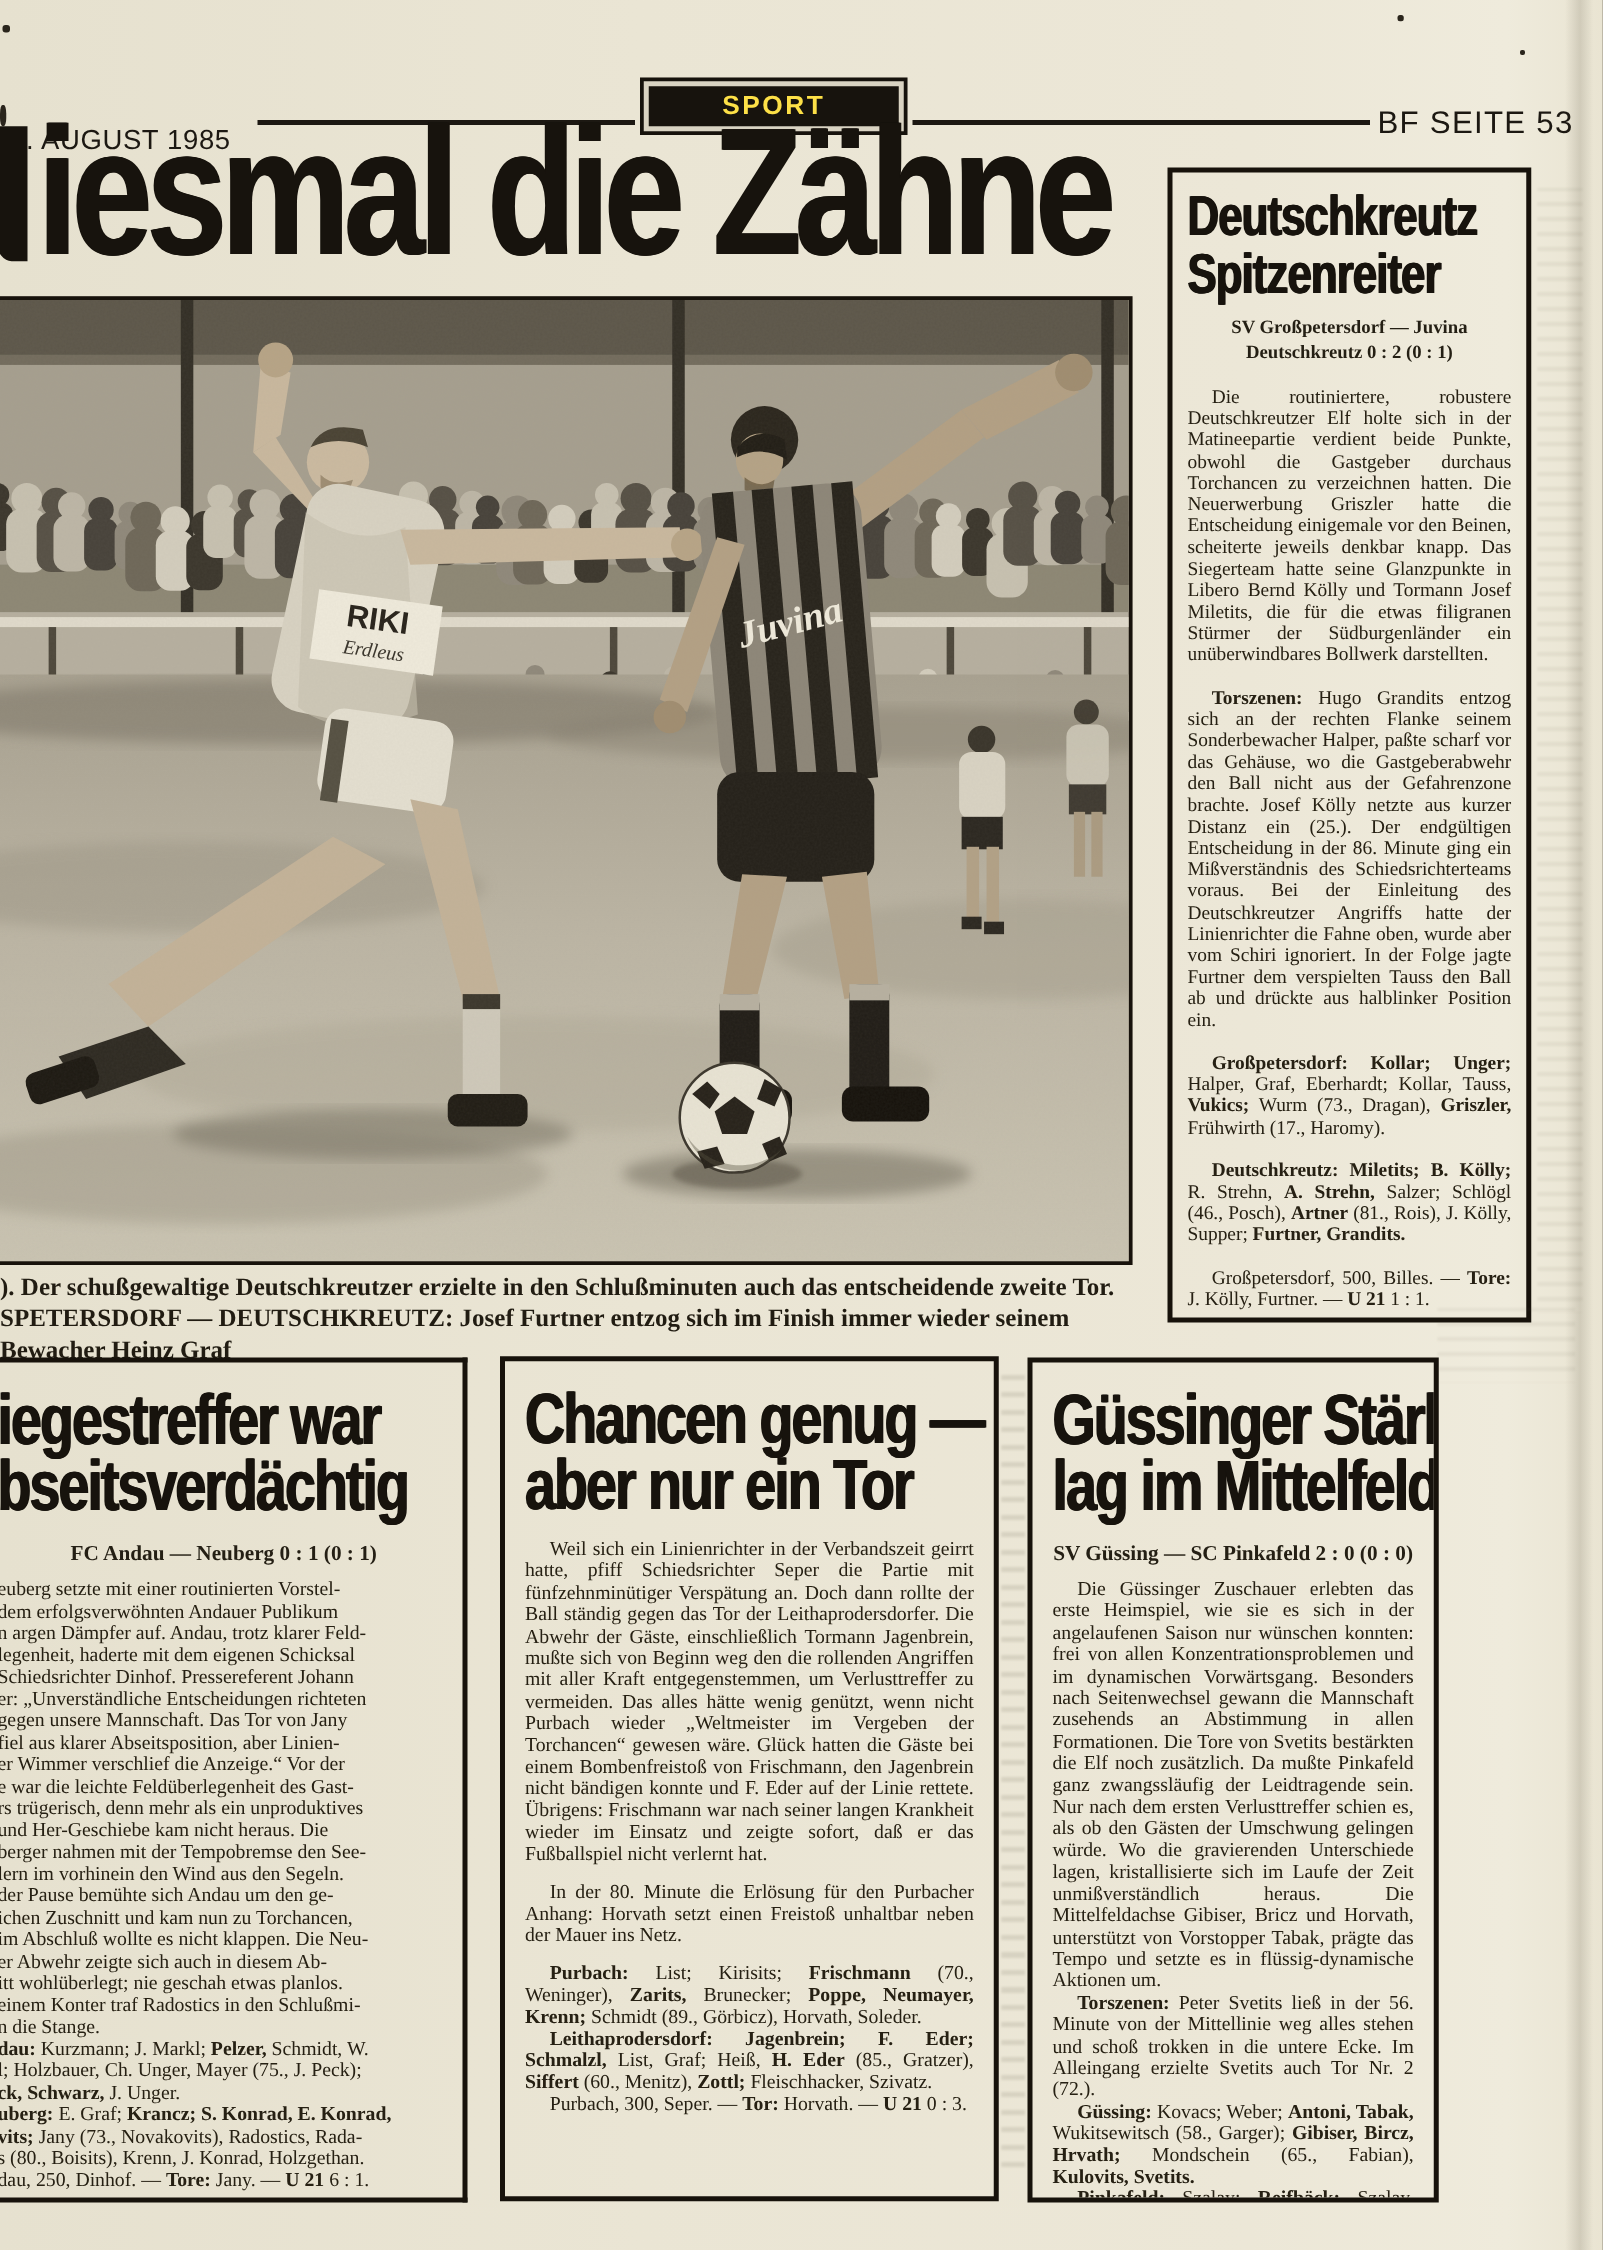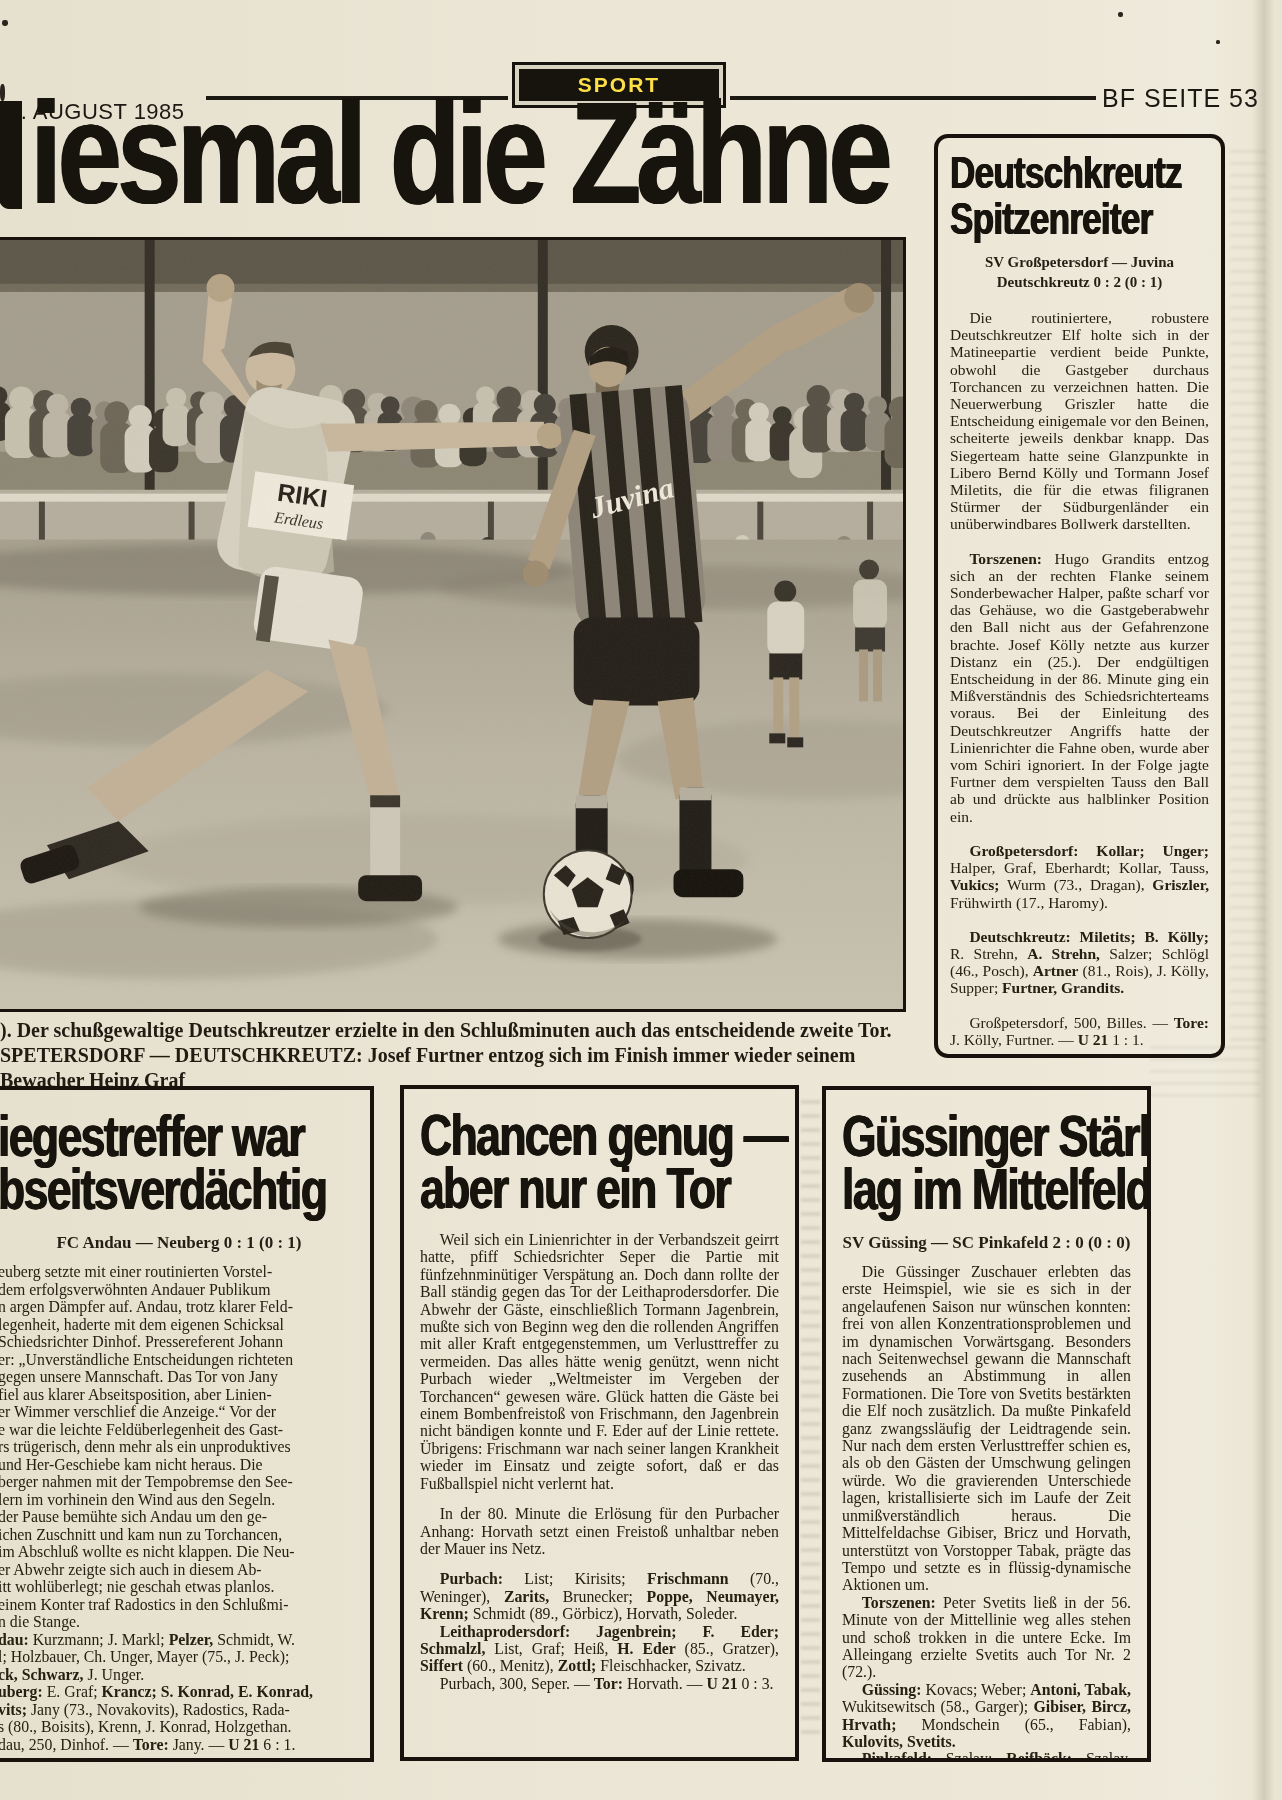--- a/index.html
+++ b/index.html
@@ -26,21 +26,21 @@
   .cutbar{display:inline-block;width:30px;height:108px;background:#17130d;margin-right:10px;
     border-bottom-left-radius:14px;vertical-align:-6px;}
   
   .photo{position:absolute;left:-4px;top:237px;width:910px;height:775px;border:3px solid #17120b;
     box-sizing:border-box;background:#b6af9f;}
   .photo svg{display:block;width:100%;height:100%;}
   .caption{position:absolute;left:0;top:1018px;width:916px;font-weight:bold;font-size:20px;
     line-height:25px;color:#211c12;}
   
   .box{position:absolute;border:4px solid #17120b;box-sizing:border-box;overflow:hidden;background:transparent;}
-  .box-rt{left:934px;top:134px;width:291px;height:924px;padding:10px 12px 8px;border-radius:14px;}
+  .box-rt{left:934px;top:134px;width:291px;height:924px;padding:10px 12px 8px;}
   .box-bl{left:-24px;top:1086px;width:398px;height:676px;padding:14px 10px 10px 22px;border-left:none;}
   .box-bm{left:400px;top:1085px;width:399px;height:676px;padding:14px 16px 10px;}
   .box-br{left:822px;top:1086px;width:329px;height:676px;padding:14px 16px 10px;}
   .hl2{font-family:"Liberation Sans",sans-serif;font-weight:bold;color:#17130d;white-space:nowrap;
     transform:scaleX(.78);transform-origin:0 50%;text-shadow:.8px 0 0 #17130d,-.8px 0 0 #17130d;}
   .box-rt .hl2{font-size:45px;line-height:46px;letter-spacing:-1px;margin:2px 0 10px;}
   .hl2-big{font-size:57px;line-height:53px;letter-spacing:-2px;margin:6px 0 16px;}
   .subtitle{text-align:center;font-weight:bold;margin:8px 0 10px;}
   .box-rt .subtitle{font-size:15px;line-height:20px;}
   .subtitle-b{font-size:17px;line-height:21px;white-space:nowrap;}

